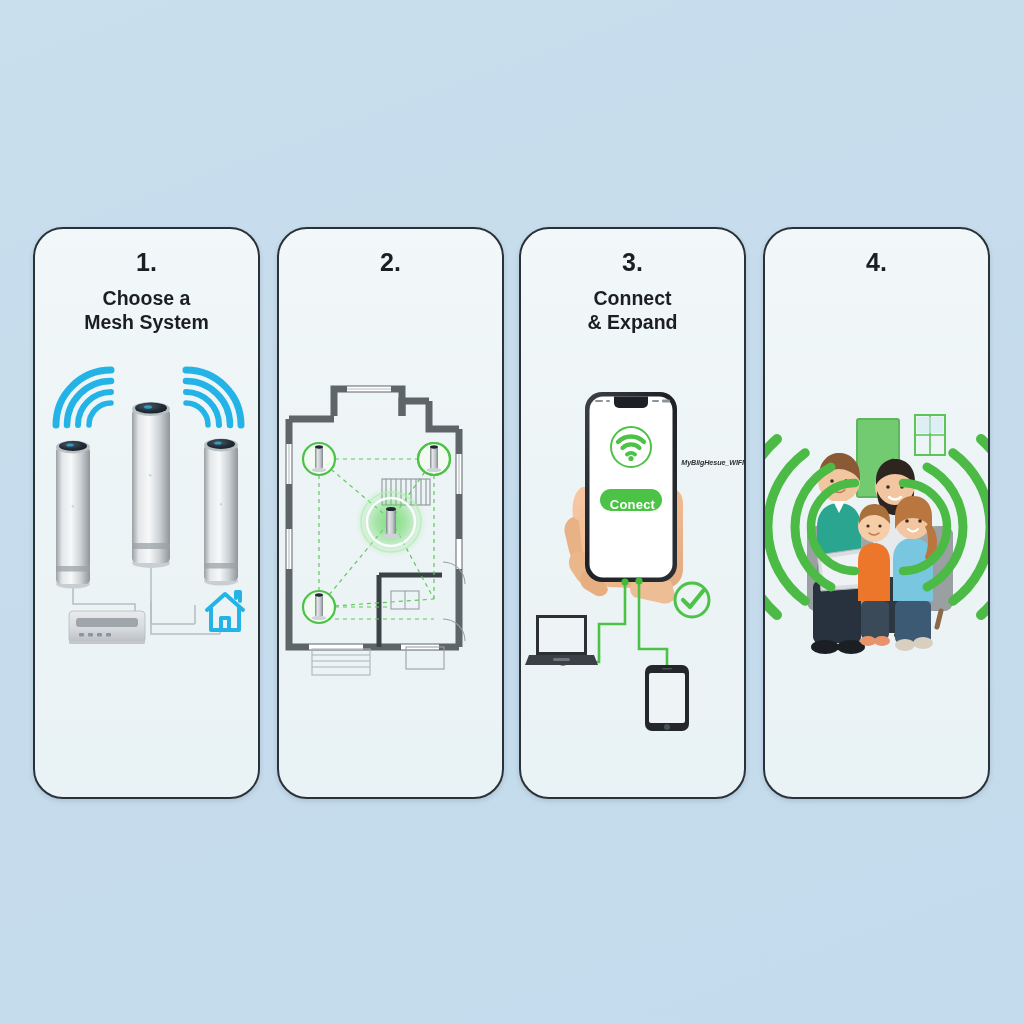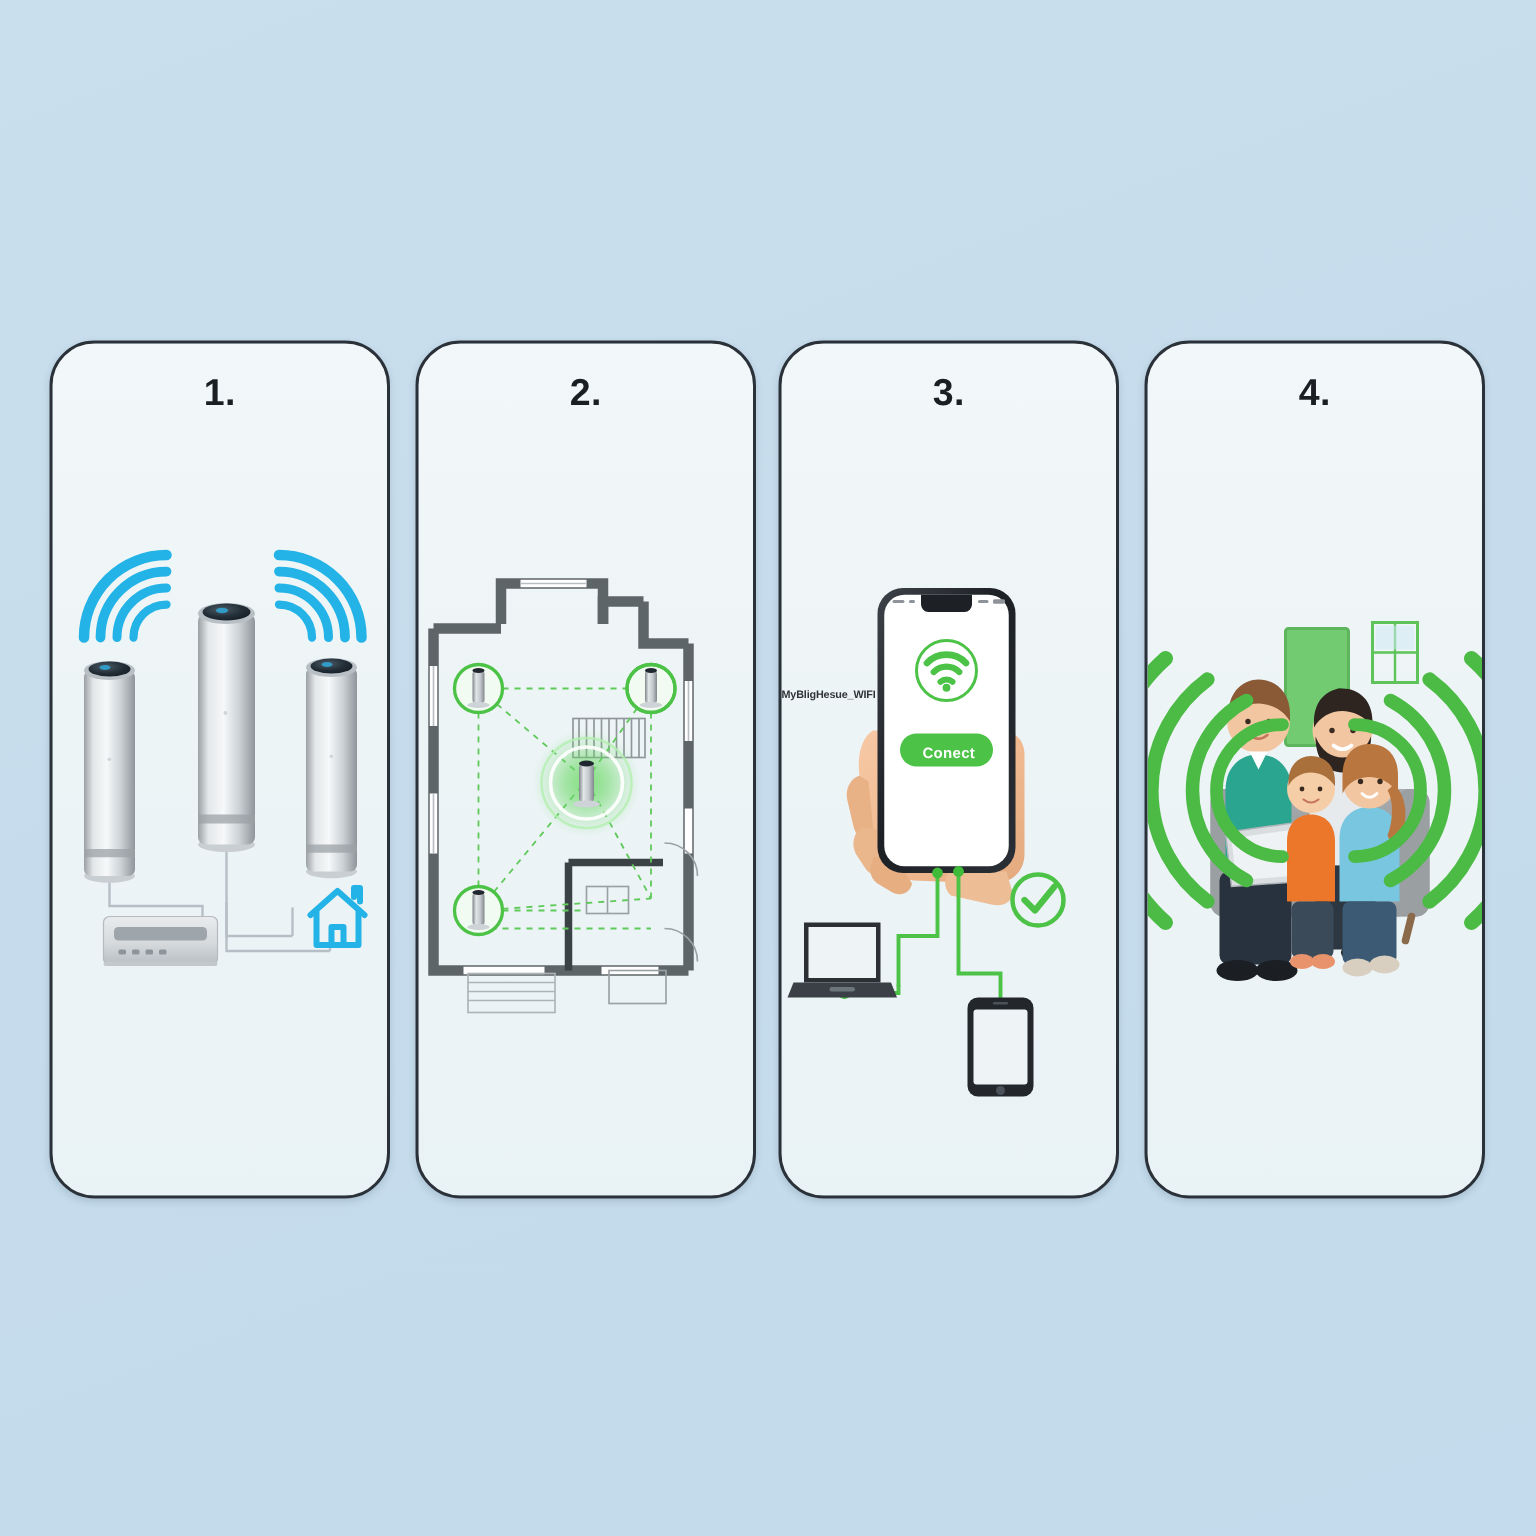--- a/index.html
+++ b/index.html
@@ -56,47 +56,50 @@
     padding: 0 10px;
   }
 
   .art { position: absolute; left: 0; top: 0; width: 227px; height: 572px; }
 
   
   .ssid-text {
     position: absolute;
     left: 0; right: 0;
     top: 229px;
-    text-align: left;
+    text-align: right;
     font-size: 7.2px;
     font-weight: bold;
     color: #2f3338;
     letter-spacing: -0.1px;
     filter: blur(0.25px);
+    font-style: italic;
   }
   .connect-btn-label {
     position: absolute;
     left: 0; right: 0;
     top: 268px;
     text-align: center;
-    font-size: 10px;
+    font-size: 13px;
     font-weight: bold;
     color: #ffffff;
     letter-spacing: 0.2px;
     filter: blur(0.25px);
   }
 </style>
 </head>
 <body>
 
 <div id="board">
 
   <div class="card c1">
     <div class="card-head">
       <div class="step-num">1.</div>
+      <div class="step-title">Choose a
+Mesh System</div>
     </div>
 
     <svg class="art" viewBox="0 0 227 572">
       <defs>
         <linearGradient id="nodeBody" x1="0" y1="0" x2="1" y2="0">
           <stop offset="0%" stop-color="#9aa0a4"></stop>
           <stop offset="18%" stop-color="#e4e7e9"></stop>
           <stop offset="45%" stop-color="#f6f8f9"></stop>
           <stop offset="72%" stop-color="#cdd2d6"></stop>
           <stop offset="100%" stop-color="#8f959a"></stop>
@@ -305,20 +308,22 @@
 
       <g>
         <circle cx="155" cy="230" r="16" fill="none" stroke="#4cc247" stroke-width="2.2" opacity="0.95"></circle>
       </g>
     </svg>
   </div>
 
   <div class="card c3">
     <div class="card-head">
       <div class="step-num">3.</div>
+      <div class="step-title">Connect
+&amp; Expand</div>
     </div>
 
     <svg class="art" viewBox="0 0 227 572">
       <defs>
         <linearGradient id="handG" x1="0" y1="0" x2="1" y2="1">
           <stop offset="0%" stop-color="#f6c9a5"></stop>
           <stop offset="55%" stop-color="#f0b98f"></stop>
           <stop offset="100%" stop-color="#e3a97f"></stop>
         </linearGradient>
         <linearGradient id="phoneG" x1="0" y1="0" x2="1" y2="1">

